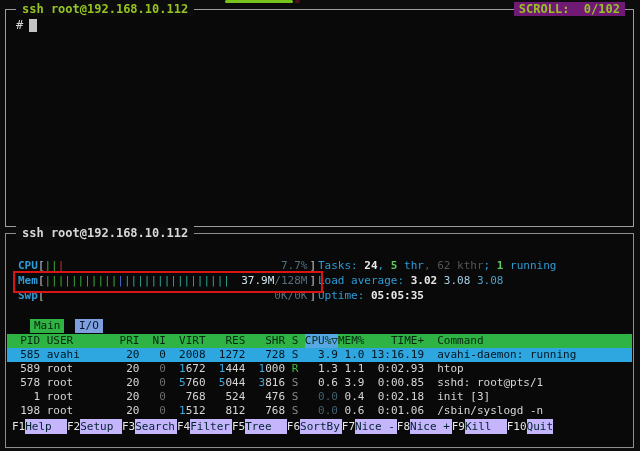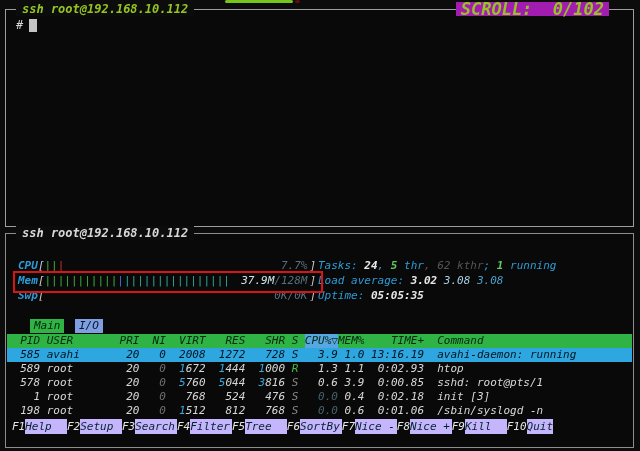--- a/index.html
+++ b/index.html
@@ -2,29 +2,29 @@
 <html><head>
 <meta charset="utf-8">
 <style>
   html,body{margin:0;padding:0;background:#0c0c0c;}
   body{width:640px;height:451px;position:relative;overflow:hidden;
        font-family:"DejaVu Sans Mono", monospace;}
   
   .accent-bar{position:absolute;top:0;left:225px;width:68px;height:3px;background:#76c41c;border-radius:2px;}
   .accent-dot{position:absolute;top:0;left:295px;width:5px;height:3px;background:#5a0f0f;border-radius:2px;}
   
-  .pane{position:absolute;left:5px;width:627px;background:#090909;font-style:italic;}
+  .pane{position:absolute;left:5px;width:627px;background:#090909;}
   .pane-top{top:9px;height:216px;border:1px solid #9e9e9e;}
   .pane-bottom{top:233px;height:213px;border:1px solid #8d8d8d;}
   .pane-title{position:absolute;top:-8px;left:10px;background:#0c0c0c;padding:0 6px;
       font-size:12px;font-weight:bold;line-height:14px;white-space:pre;}
   .pane-title.active{color:#96c422;}
   .pane-title.inactive{color:#d8d8d8;}
-  .scroll-indicator{position:absolute;top:-8px;right:24px;background:#a21caf;padding:0 5px;
-      color:#96c422;font-size:17px;font-weight:bold;line-height:14px;white-space:pre;}
+  .scroll-indicator{position:absolute;top:-8px;right:8px;background:#701a75;padding:0 5px;
+      color:#96c422;font-size:12px;font-weight:bold;line-height:14px;white-space:pre;}
   
   .prompt-line{position:absolute;left:10px;top:8px;color:#d8d8d8;font-size:12px;line-height:15px;}
   .cursor-block{display:inline-block;width:8px;height:13px;background:#c4c4c4;margin-left:6px;vertical-align:text-bottom;}
   
   .htop{position:absolute;inset:0;font-size:11px;line-height:15px;white-space:pre;}
   .meters{position:absolute;left:12px;top:24px;}
   .meter{height:15px;}
   .mlabel{color:#2e9bd6;font-weight:bold;}
   .brk{color:#c9c9c9;}
   .mbar{display:inline-block;width:40ch;position:relative;vertical-align:top;}

